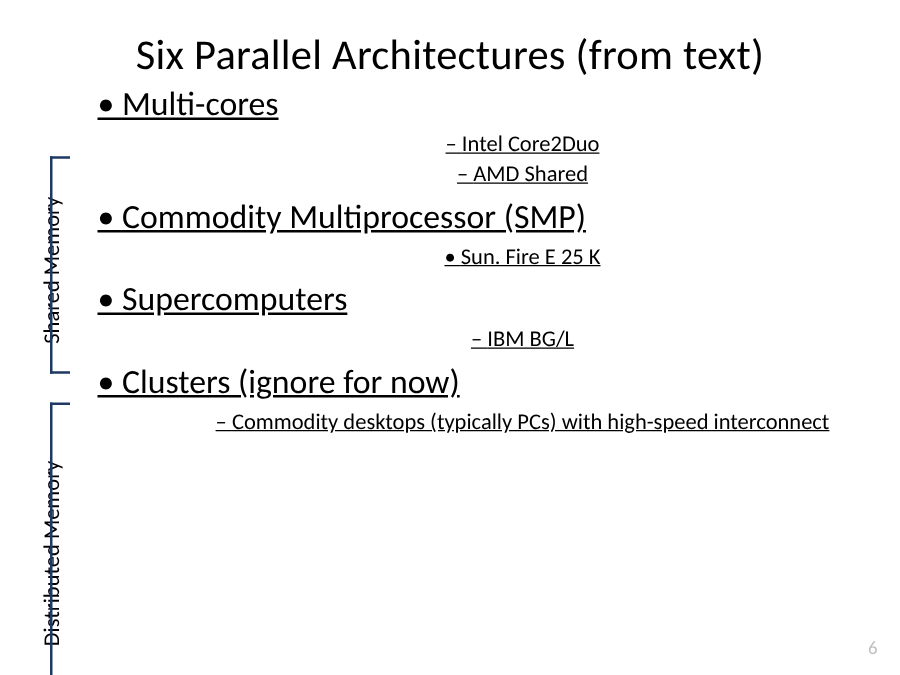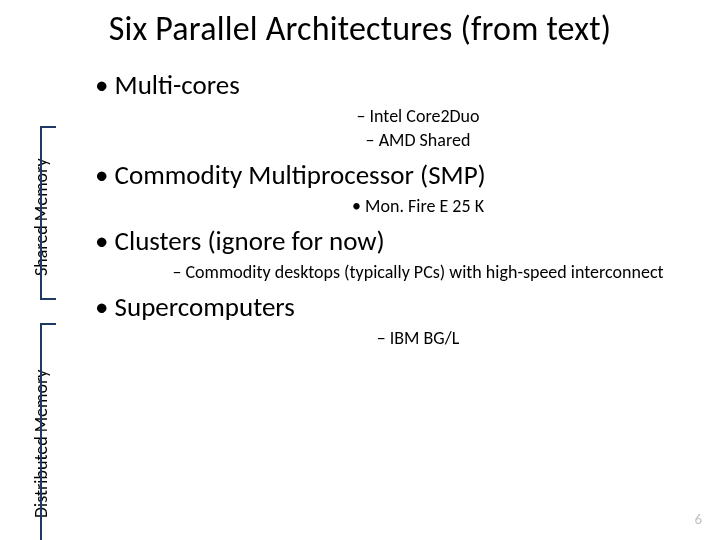--- a/index.html
+++ b/index.html
@@ -15,21 +15,21 @@
   }
   .slide {
     width: 720px;
     height: 540px;
     position: relative;
     box-sizing: border-box;
   }
   .title {
     font-size: 34px;
     text-align: center;
-    padding: 8px 10px 2px 10px;
+    padding: 24px 10px 2px 10px;
     font-weight: 400;
     letter-spacing: 0.2px;
   }
   .body-area {
     position: relative;
     padding-left: 60px;
     padding-right: 10px;
   }
   .side-label {
     position: absolute;
@@ -58,22 +58,23 @@
     top: 58px;
     height: 170px;
   }
   .bracket.distributed {
     left: 40px;
     top: 255px;
     height: 220px;
   }
   ul.lvl1 {
     list-style: none;
-    margin: 17px;
+    margin: 0;
     padding: 0 0 0 18px;
+    text-decoration: underline;
   }
   ul.lvl1 > li {
     font-size: 27px;
     margin: 0 0 2px 0;
     padding-left: 18px;
     text-indent: -18px;
     line-height: 1.25;
   }
   ul.lvl1 > li::before {
     content: "• ";
@@ -129,32 +130,32 @@
       <li>
         <span>Multi-cores</span>
         <ul class="lvl2dash">
           <li>Intel Core2Duo</li>
           <li>AMD Shared</li>
         </ul>
       </li>
       <li>
         <span>Commodity Multiprocessor (SMP)</span>
         <ul class="lvl2dot">
-          <li>Mon. Fire E 25 K</li>
+          <li>Sun. Fire E 25 K</li>
+        </ul>
+      </li>
+      <li>
+        <span>Supercomputers</span>
+        <ul class="lvl2dash">
+          <li>IBM BG/L</li>
         </ul>
       </li>
       <li>
         <span>Clusters (ignore for now)</span>
         <ul class="lvl2dash">
           <li>Commodity desktops (typically PCs) with high-speed interconnect</li>
-        </ul>
-      </li>
-      <li>
-        <span>Supercomputers</span>
-        <ul class="lvl2dash">
-          <li>IBM BG/L</li>
         </ul>
       </li>
     </ul>
   </div>
 
   <div class="page-num">6</div>
 </div>
 
 </body></html>

